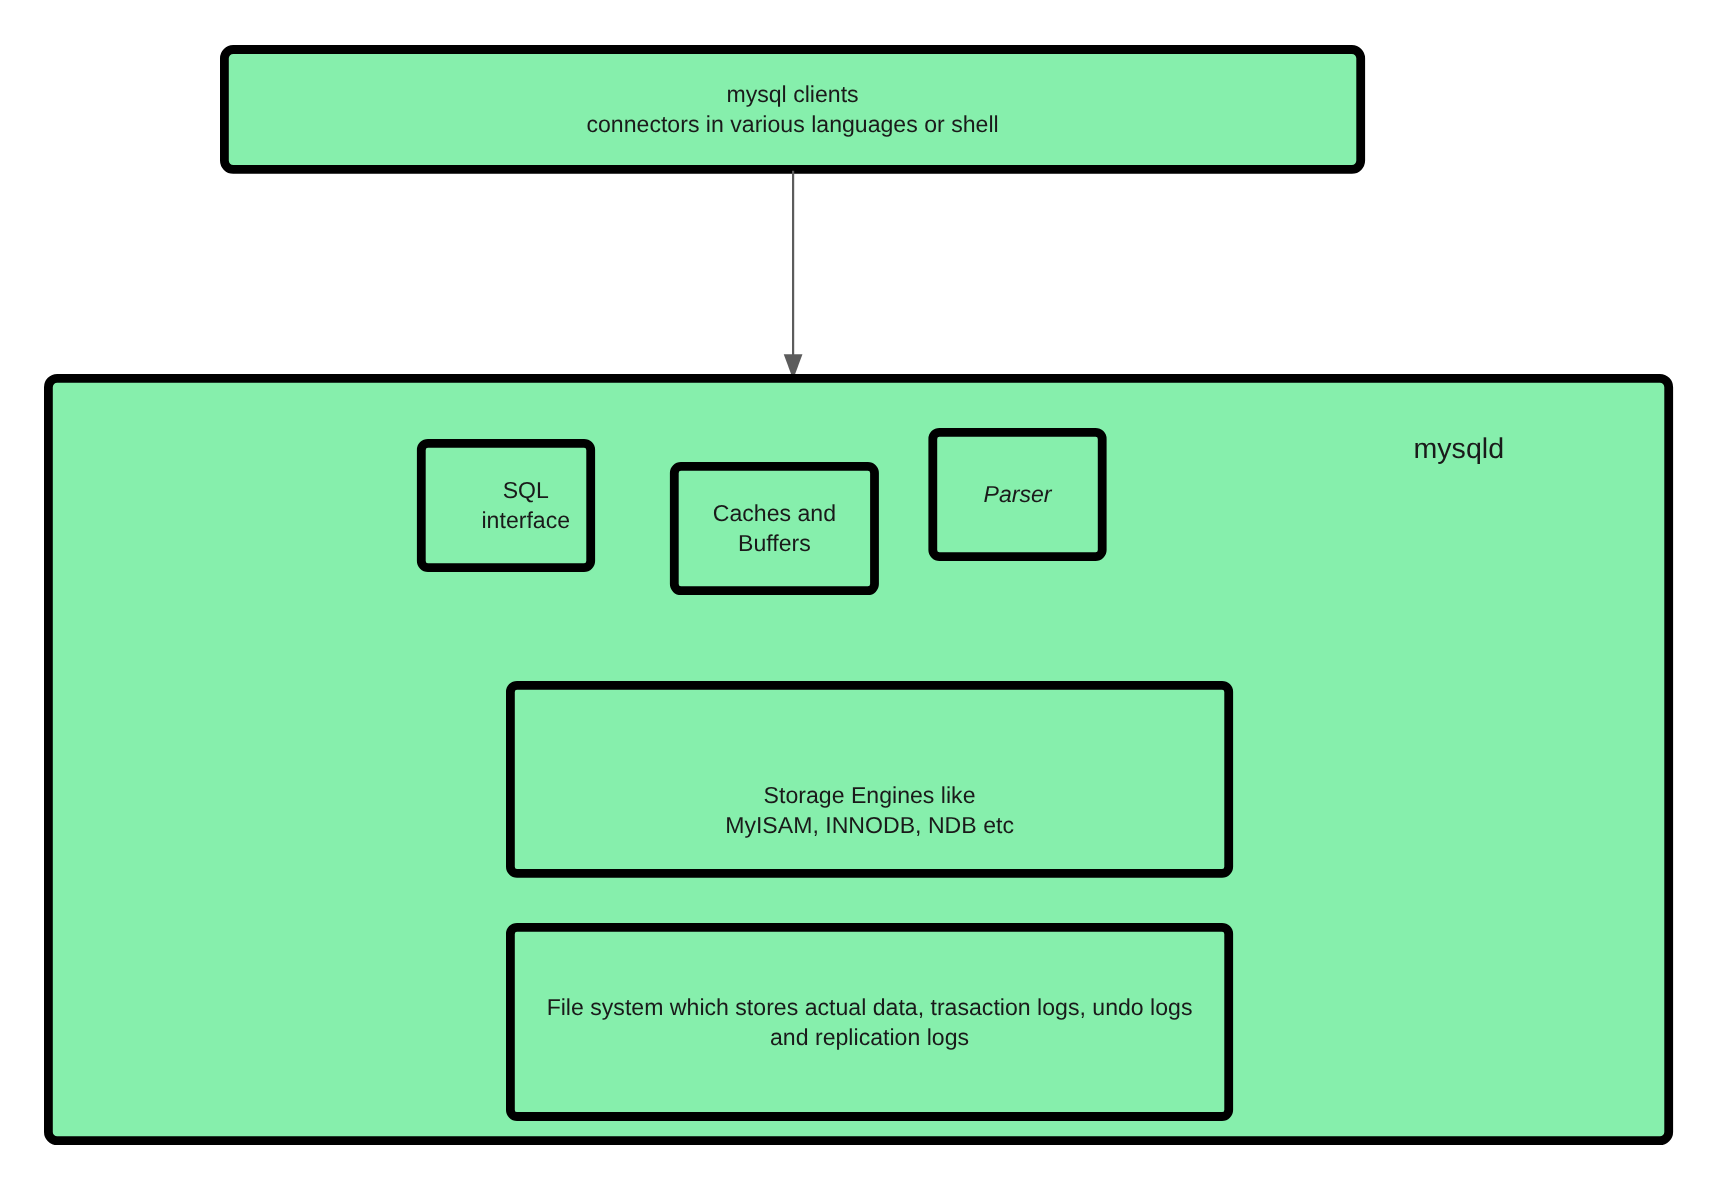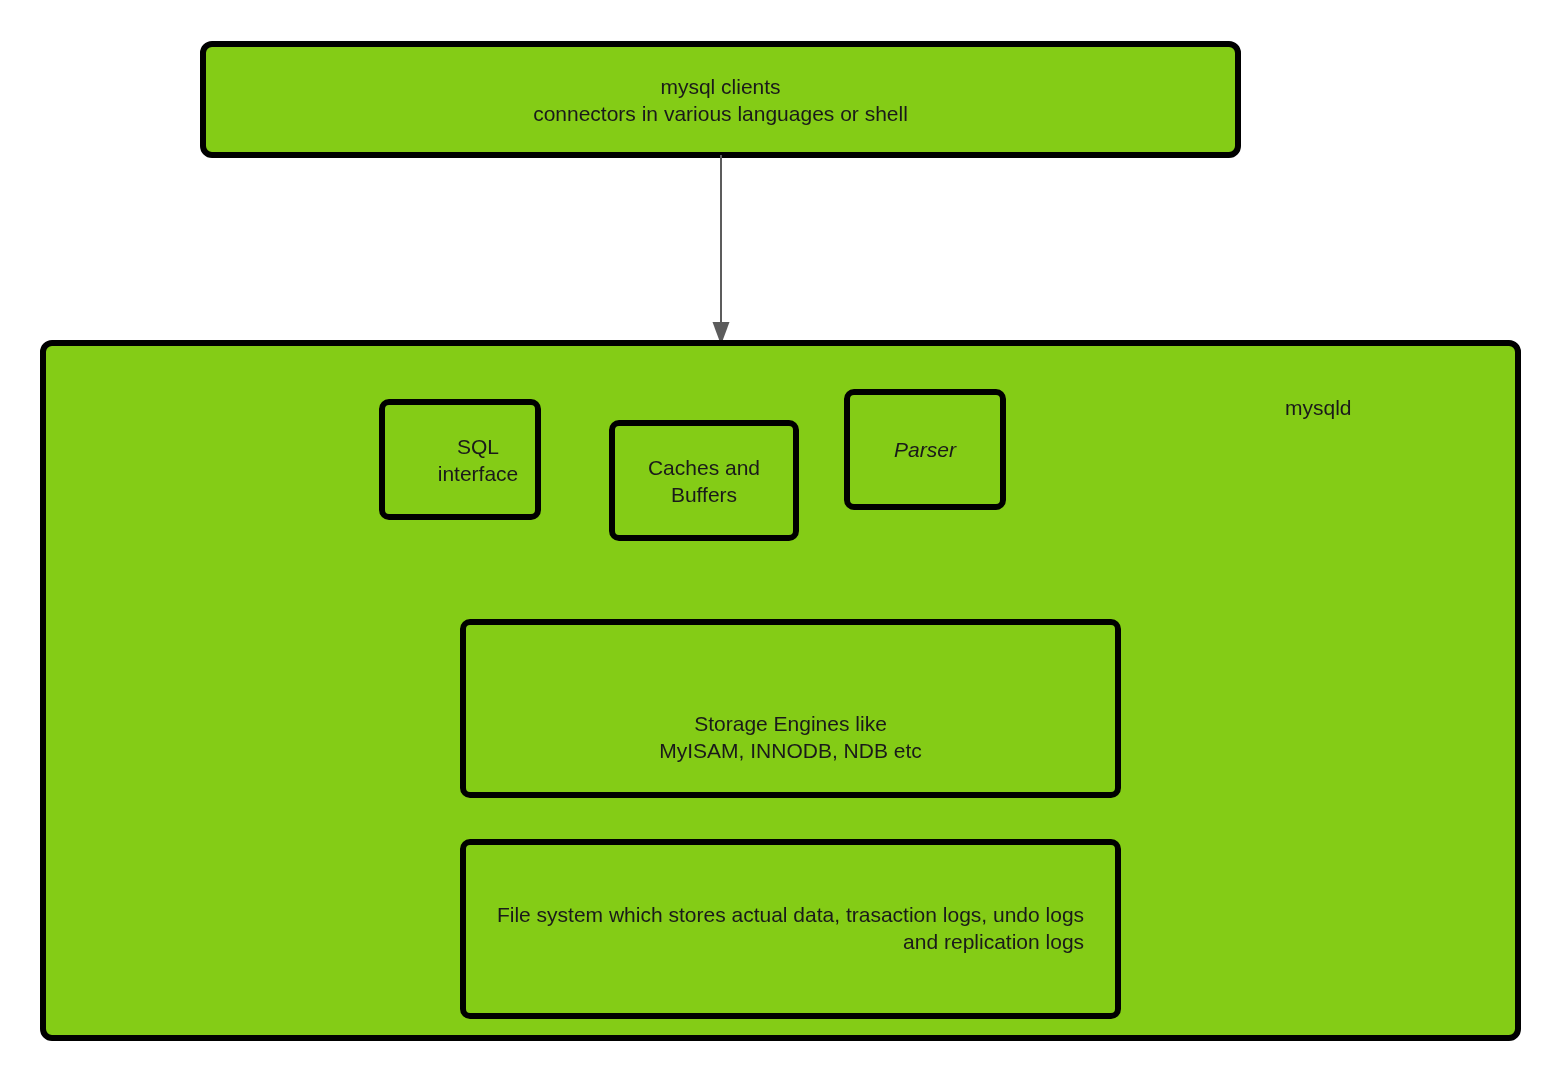--- a/index.html
+++ b/index.html
@@ -19,22 +19,22 @@
     width: 1560px;
     height: 1080px;
     background: #ffffff;
     overflow: hidden;
   }
 
   
   .node {
     position: absolute;
     box-sizing: border-box;
-    background: #84cc16;
-    border: 6px solid #000000;
+    background: #86efac;
+    border: 8px solid #000000;
     border-radius: 10px;
     display: flex;
     align-items: center;
     justify-content: center;
     text-align: center;
   }
   .node .label {
     font-size: 21px;
     line-height: 27px;
     color: #1a1a1a;
@@ -57,21 +57,21 @@
     top: 340px;
     width: 1481px;
     height: 701px;
     border-radius: 12px;
     display: block;
   }
   #mysqld-caption {
     position: absolute;
     left: 1285px;
     top: 394px;
-    font-size: 21px;
+    font-size: 26px;
     line-height: 27px;
     color: #1a1a1a;
     white-space: nowrap;
   }
 
   
   #nosql-box      { left: 119px;  top: 399px; width: 162px; height: 121px; }
   #sql-box        { left: 379px;  top: 399px; width: 162px; height: 121px; padding-left: 36px; }
   #caches-box     { left: 609px;  top: 399px; width: 190px; height: 121px; margin-top: 21px; }
   #parser-box     { left: 844px;  top: 389px; width: 162px; height: 121px; font-style: italic; }
@@ -86,21 +86,20 @@
     align-items: center;
   }
   #storage-box .label { margin-top: 56px; }
 
   #filesystem-box {
     left: 460px;
     top: 839px;
     width: 661px;
     height: 180px;
     align-items: flex-start;
-    text-align: right;
   }
   #filesystem-box .label { margin-top: 56px; }
 
   
   #arrow-clients-to-mysqld {
     position: absolute;
     left: 693px;
     top: 155px;
     width: 56px;
     height: 190px;

